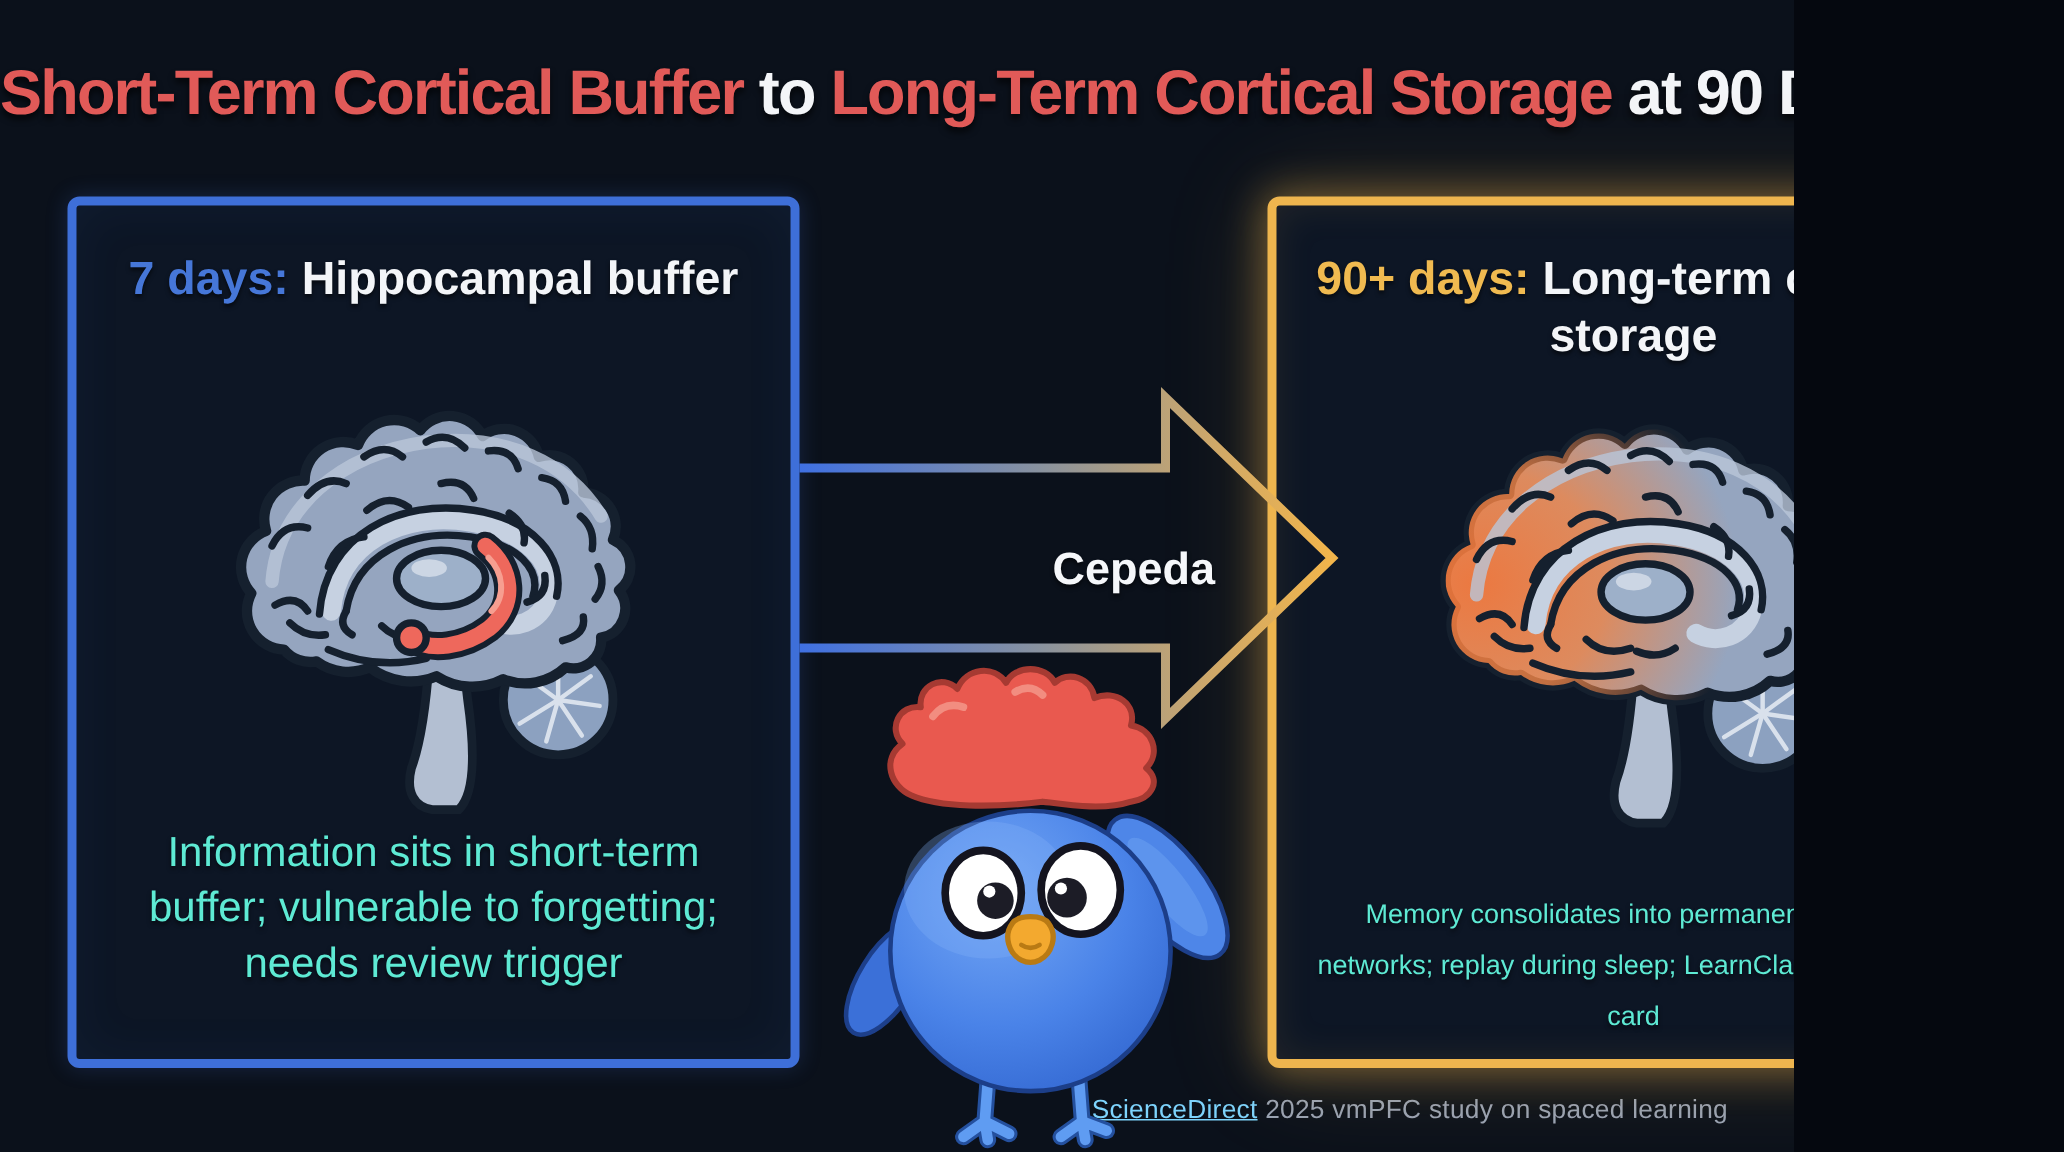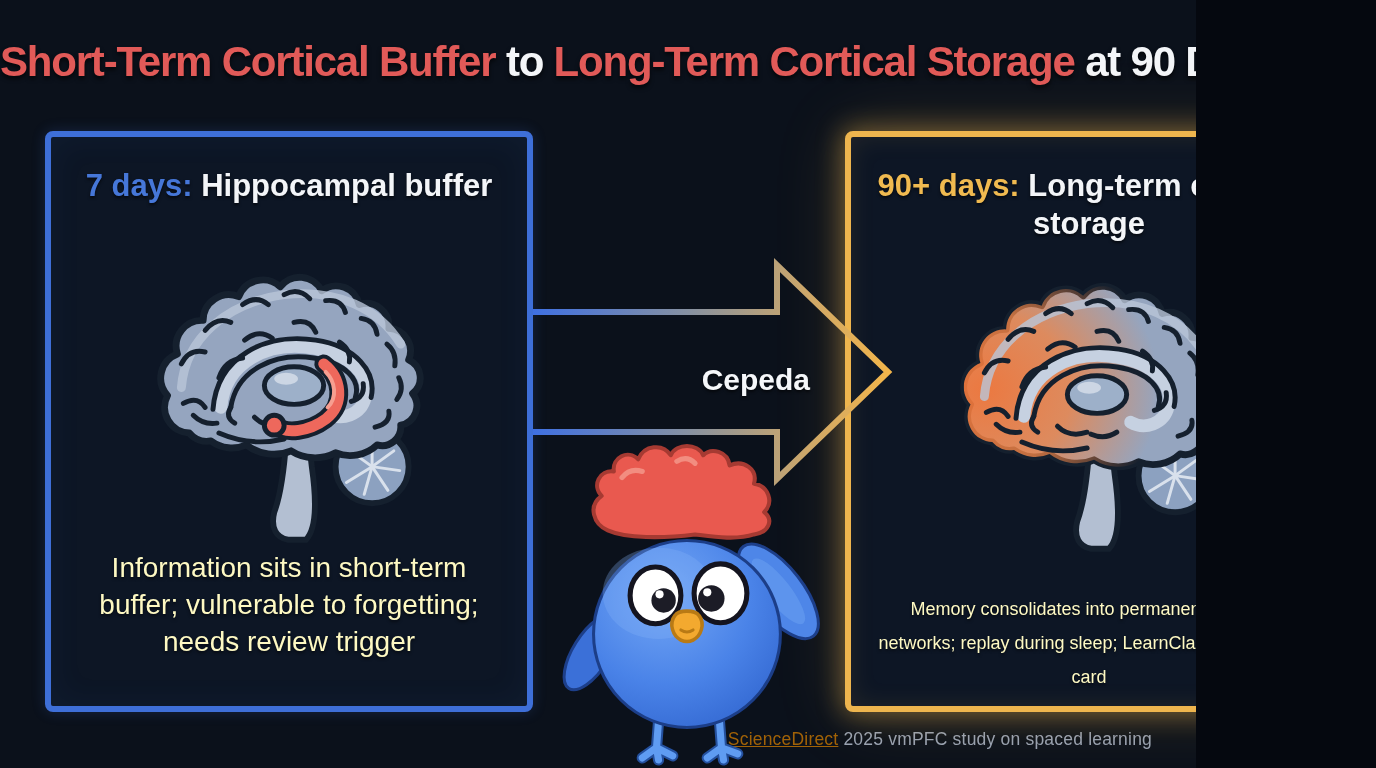--- a/index.html
+++ b/index.html
@@ -15,39 +15,39 @@
       box-sizing:border-box;background:#0d1625;z-index:1;}
   #left-panel{left:45px;border:6px solid #3e6fd8;
       box-shadow:0 0 14px rgba(62,111,216,.22), inset 0 0 34px rgba(62,111,216,.07);}
   #right-panel{left:845px;border:6px solid #eeb54e;
       box-shadow:0 0 26px 3px rgba(238,181,78,.42),0 0 70px rgba(238,181,78,.18),
                  inset 0 0 26px rgba(238,181,78,.10);}
   .panel-heading{margin:30px 26px 0;text-align:center;font-size:31px;font-weight:700;
       color:#f3f5f8;line-height:1.24;text-shadow:0 2px 3px rgba(0,0,0,.6);}
   .duration-blue{color:#4677d8;}
   .duration-gold{color:#f0ba50;}
-  .panel-desc{position:absolute;left:0;right:0;text-align:center;color:#fef9c3;
+  .panel-desc{position:absolute;left:0;right:0;text-align:center;color:#5eead4;
       font-weight:400;padding:0 22px;text-shadow:0 2px 3px rgba(0,0,0,.55);}
   #left-desc{bottom:46px;font-size:28px;line-height:37px;}
   #right-desc{bottom:12px;font-size:18px;line-height:34px;}
   .brain-svg{position:absolute;}
   #left-brain{left:77px;top:110px;}
   #right-brain{left:80px;top:119px;}
   
   #flow-arrow{position:absolute;left:500px;top:253px;width:400px;height:240px;z-index:2;}
   #arrow-label{position:absolute;left:70px;width:240px;top:72px;bottom:58px;
       display:flex;flex-direction:column;align-items:flex-end;justify-content:center;
       font-size:30px;font-weight:700;color:#f5f7fa;line-height:1.32;text-align:center;
       text-shadow:0 2px 3px rgba(0,0,0,.6);}
   
   #mascot{position:absolute;left:556px;top:441px;width:266px;height:325px;z-index:3;}
   
   #footer-attrib{position:absolute;right:44px;top:729px;font-size:17.5px;color:#98a2b3;
       letter-spacing:.2px;}
-  #footer-attrib a{color:#a16207;text-decoration:underline;cursor:pointer;}
+  #footer-attrib a{color:#7dd3fc;text-decoration:underline;cursor:pointer;}
   svg{display:block;}
 </style>
 </head>
 <body>
 
 <div id="stage">
 
   <svg width="0" height="0" style="position:absolute" aria-hidden="true">
     <defs>
       <path id="cortexPath" d="M62 188 A26 26 0 0 1 40 150 A26 26 0 0 1 50 108 A26 26 0 0 1 76 74

